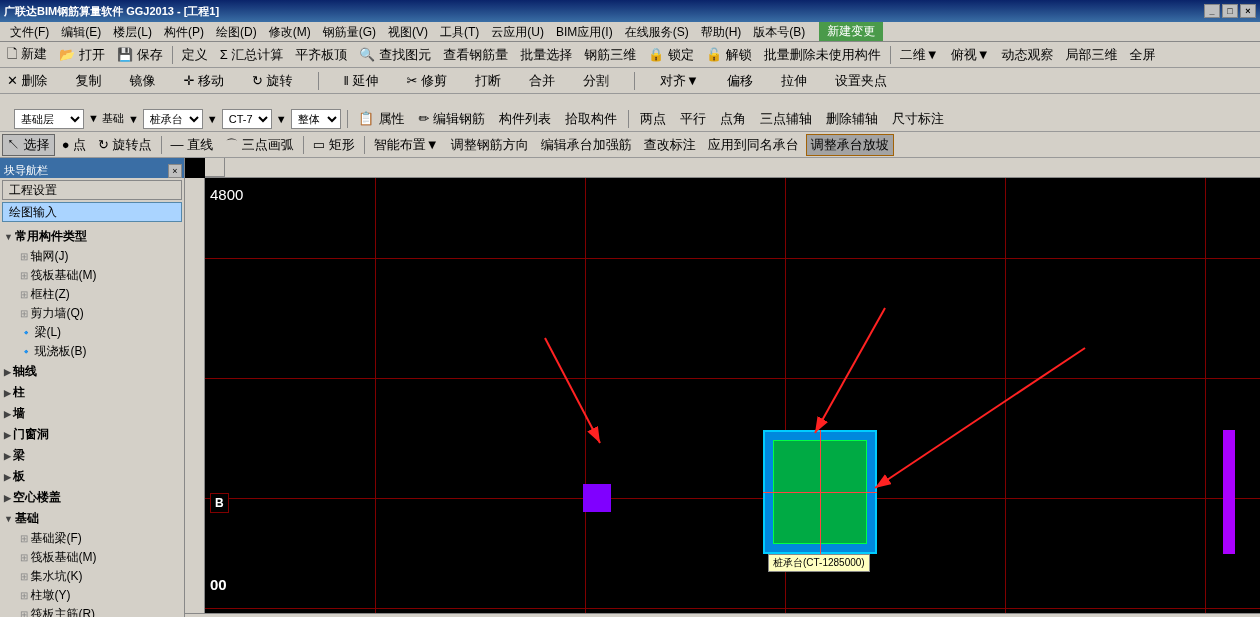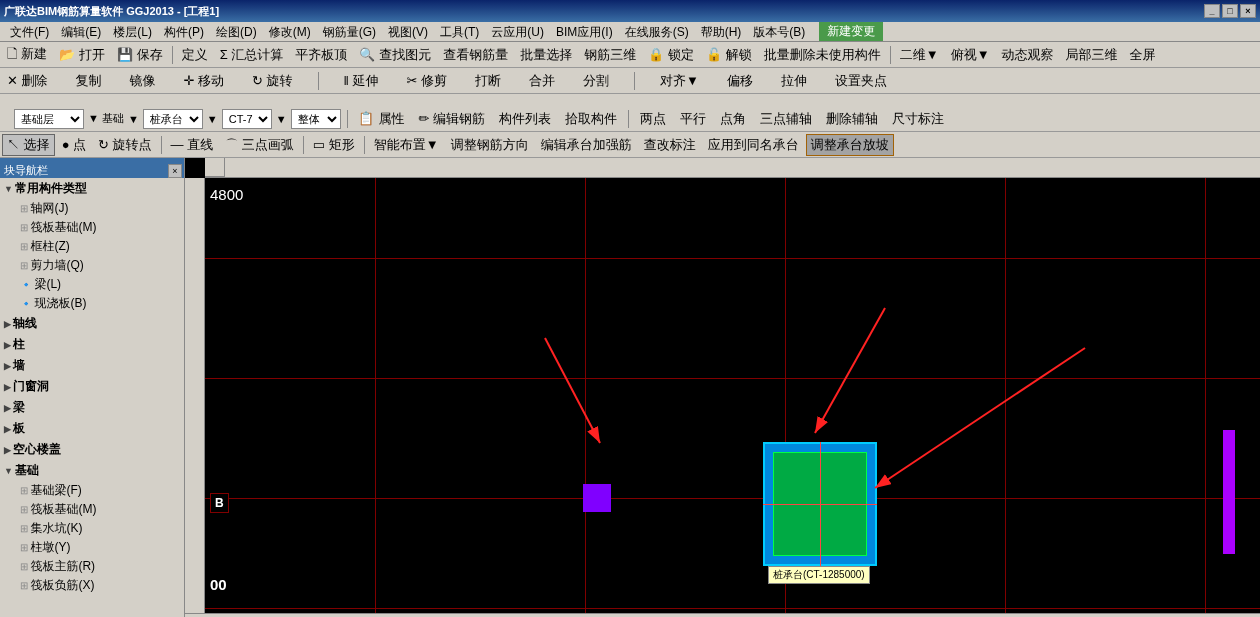--- a/index.html
+++ b/index.html
@@ -375,20 +375,24 @@
   <button class="tb-btn" style="background:#a3a3a3; border:1px solid #a16207;">调整承台放坡</button>
 </div>
 
 <div id="main">
 
   <div id="sidebar">
     <div id="sidebar-header">
       <span>块导航栏</span>
       <div class="sidebar-close">×</div>
     </div>
+    <div class="sidebar-top-btns">
+      <button class="sidebar-top-btn">工程设置</button>
+      <button class="sidebar-top-btn" style="background:#aad4ff; border-color:#5588aa;">绘图输入</button>
+    </div>
     <div id="sidebar-content">
 
       <div class="sidebar-section">
         <span class="expand-icon">▼</span>
         <span>常用构件类型</span>
       </div>
       <div class="sidebar-leaf">
         <span style="color:#888;font-size:10px;">⊞</span>
         <span>轴网(J)</span>
       </div>
@@ -502,21 +506,21 @@
       <div class="v-line" style="left: 1000px;"></div>
 
       <div class="dim-label" style="top: 8px; left: 5px;">4800</div>
 
       <div class="axis-label" style="top: 315px; left: 5px; background:#000; padding: 2px 4px; border: 1px solid #800000;">B</div>
 
       <div class="dim-label" style="bottom: 20px; left: 5px; font-weight: bold;">00</div>
 
       <div class="purple-rect" style="left: 378px; top: 306px; width: 28px; height: 28px;"></div>
 
-      <div style="position:absolute; left: 558px; top: 264px; width: 114px; height: 124px;">
+      <div style="position:absolute; left: 558px; top: 252px; width: 114px; height: 124px;">
 
         <div style="position:absolute;left:0;top:0;width:100%;height:100%;background:#0088dd;border:2px solid #00ccff;"></div>
 
         <div style="position:absolute;left:10px;top:10px;width:94px;height:104px;background:#00aa44;border:1px solid #00ff44;"></div>
 
         <div style="position:absolute;left:57px;top:0;width:1px;height:100%;background:#ff4444;"></div>
         <div style="position:absolute;left:0;top:62px;width:100%;height:1px;background:#ff4444;"></div>
 
         <div class="tooltip-box" style="bottom:-18px; left:5px;">桩承台(CT-1285000)</div>
       </div>

